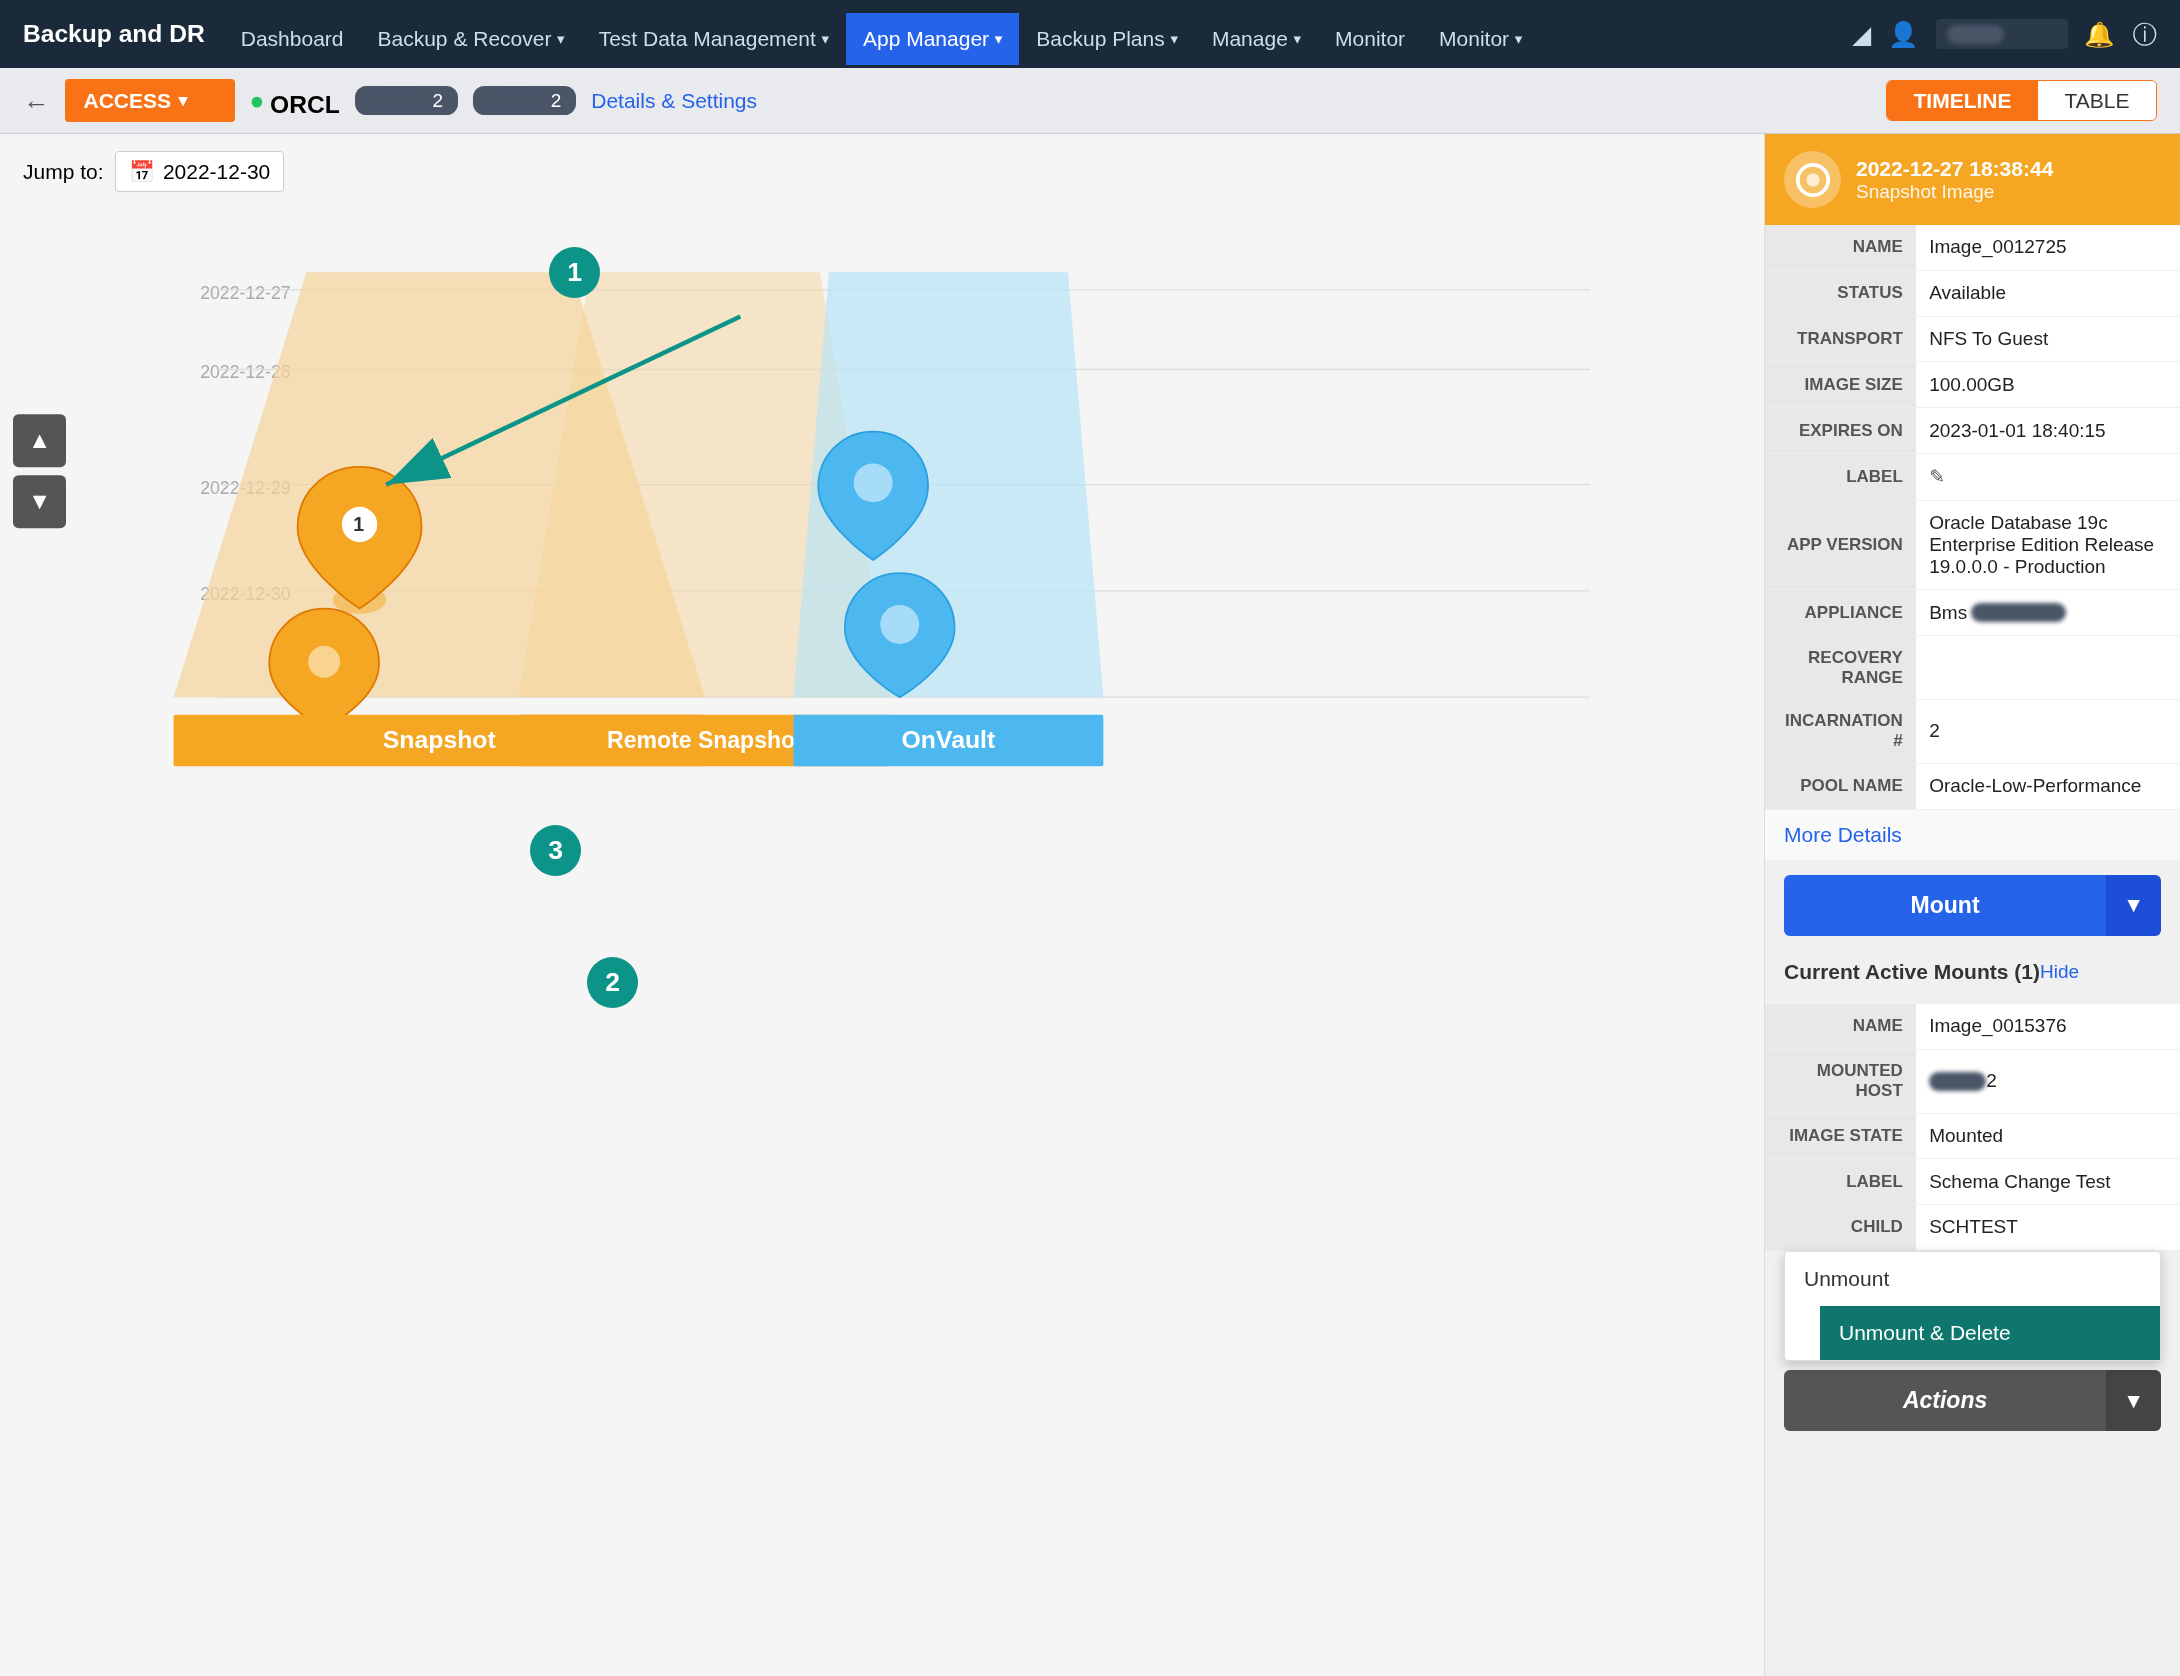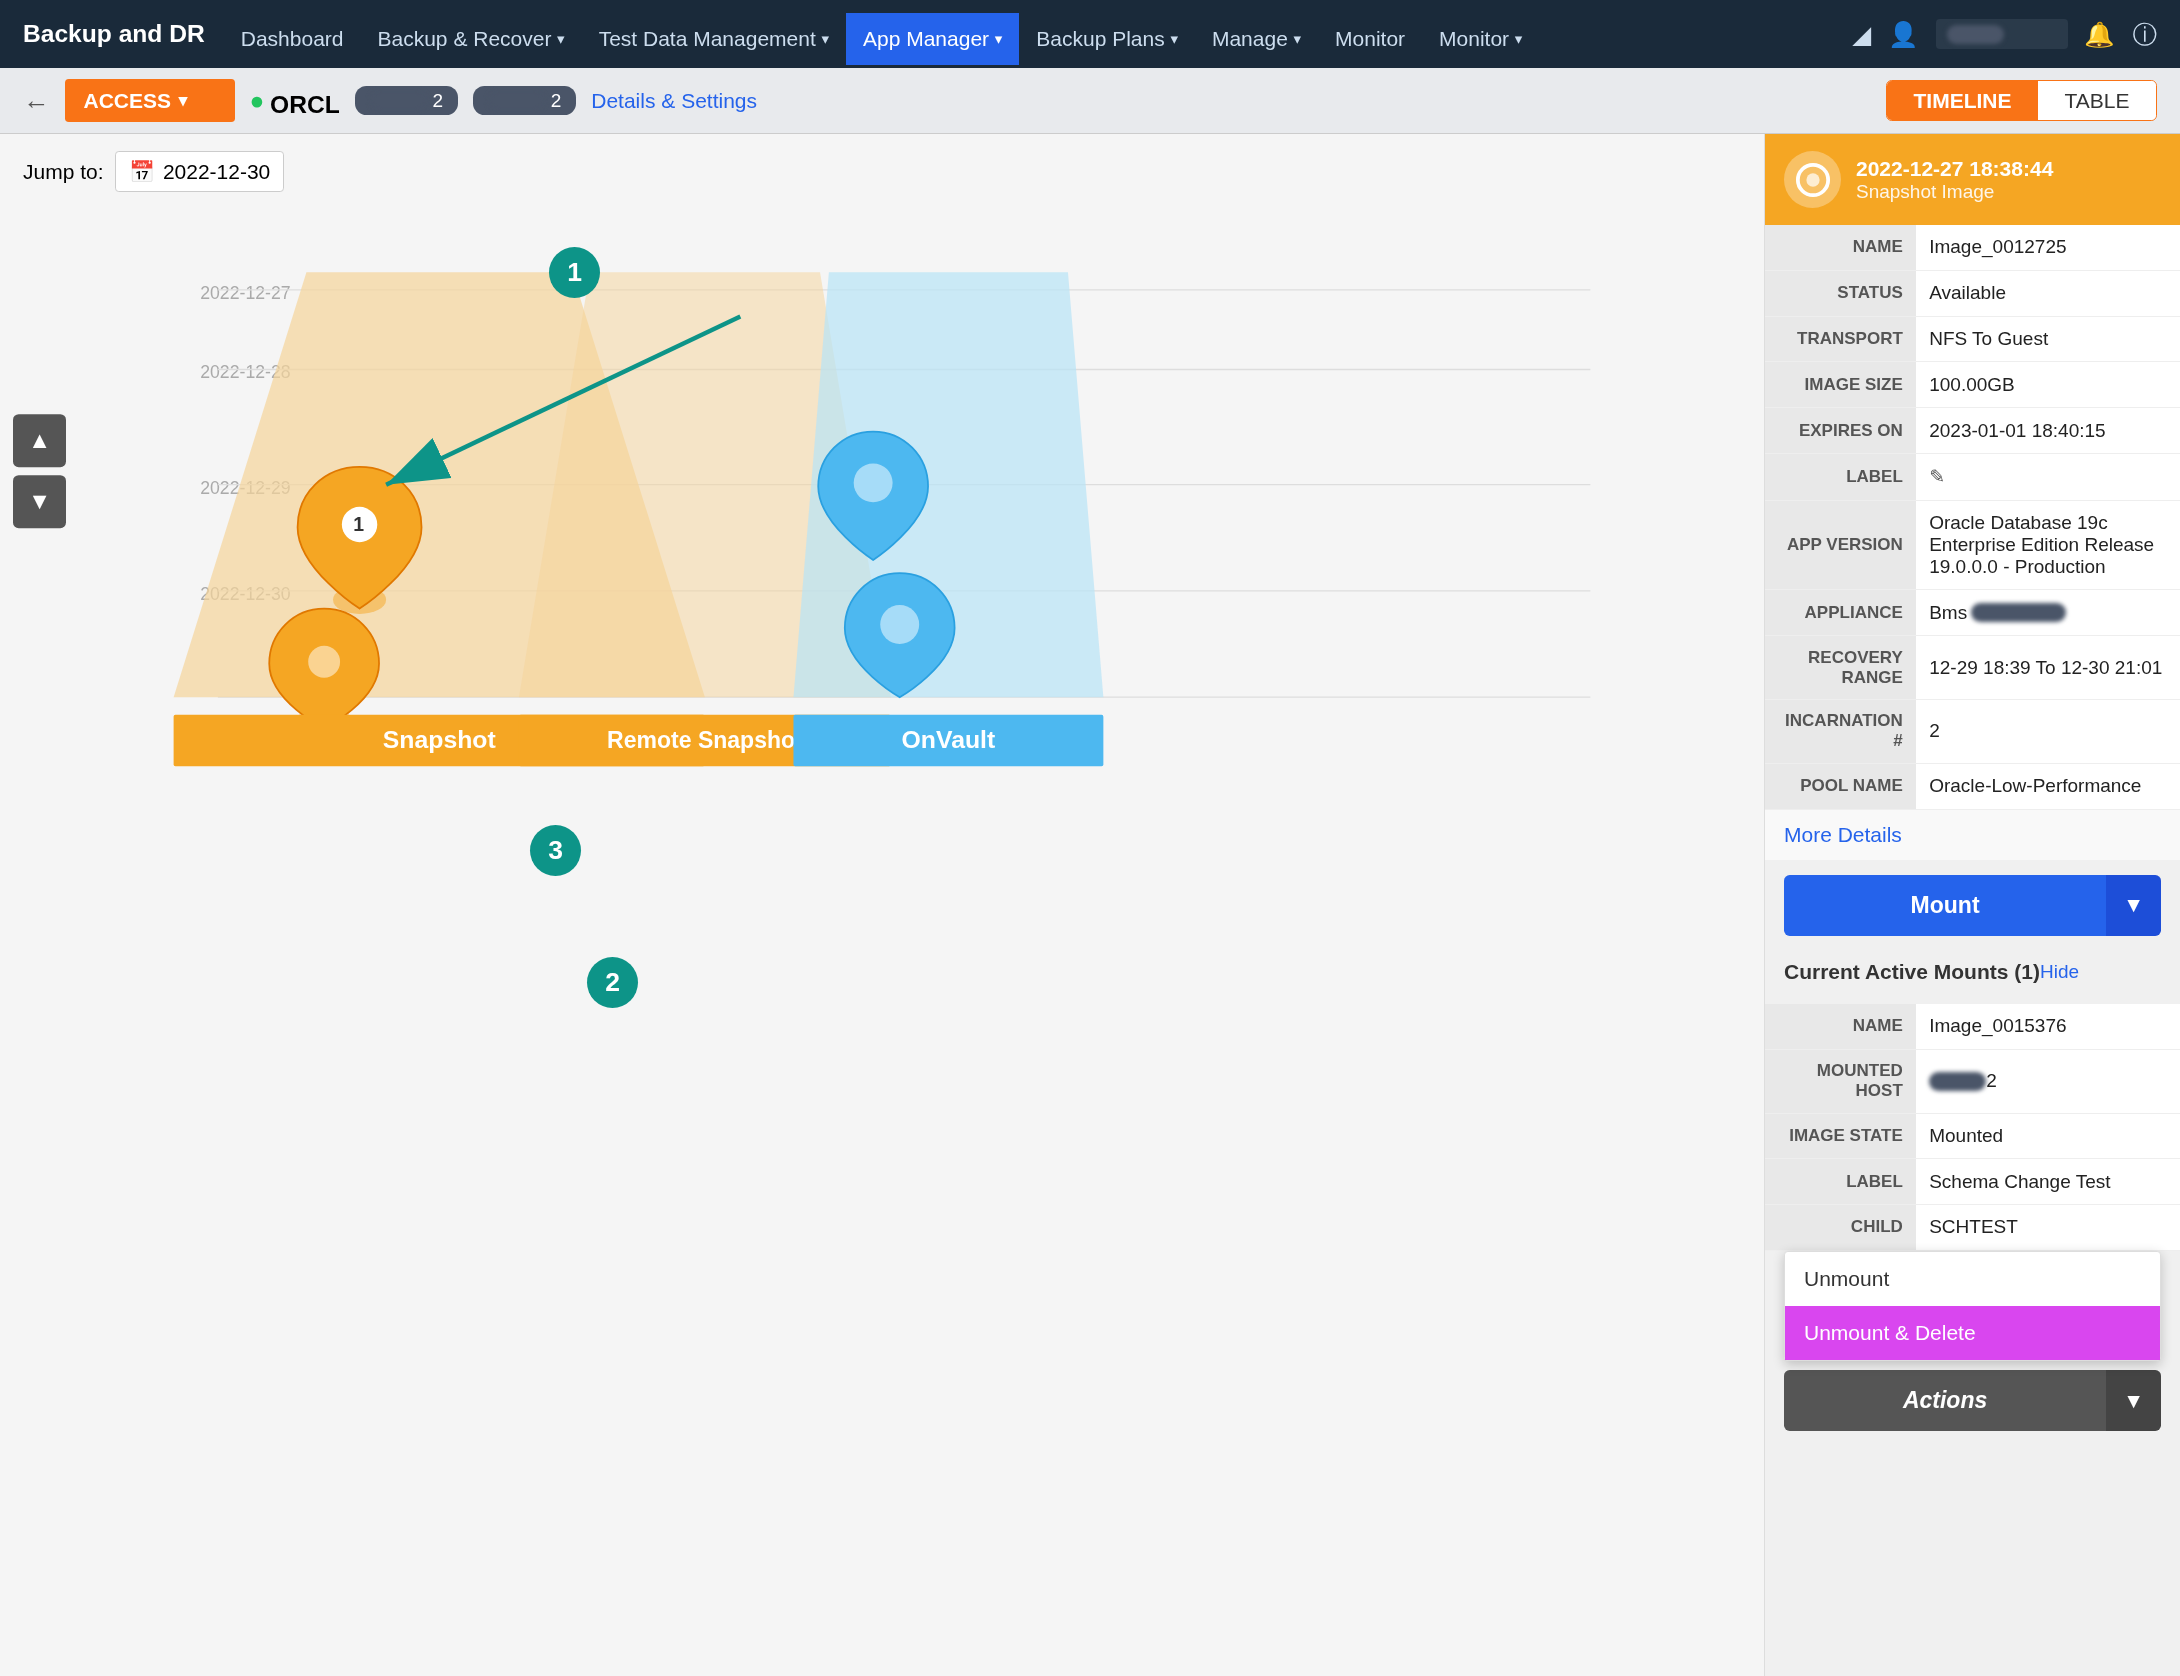--- a/index.html
+++ b/index.html
@@ -309,21 +309,21 @@
       margin-bottom: 10px;
     }
     .active-mounts-title { font-size: 21px; font-weight: bold; color: #333; }
     .hide-link { color: #2563eb; font-size: 19px; cursor: pointer; }
     .unmount-item {
       padding: 15px 19px;
       font-size: 21px;
       cursor: pointer;
       color: #333;
     }
-    .unmount-item.active { background: #d946ef; color: white; }
+    .unmount-item.active { background: #0f766e; color: white; margin-left: 35px; }
 
     
     .actions-section {
       padding: 9.5px 19px;
       background: #f0f0f0;
     }
     .actions-btn-group {
       display: flex;
       border-radius: 5.7px;
       overflow: hidden;
@@ -575,21 +575,20 @@
         <div class="detail-val">Oracle Database 19c Enterprise Edition Release 19.0.0.0 - Production</div>
       </div>
       <div class="detail-row">
         <div class="detail-key">APPLIANCE</div>
         <div class="detail-val">
           Bms<span class="redacted" style="min-width:95px;height:19px;margin-left:3.8px;"></span>
         </div>
       </div>
       <div class="detail-row">
         <div class="detail-key">RECOVERY RANGE</div>
-        <div class="detail-val">12-29 18:39 To 12-30 21:01</div>
       </div>
       <div class="detail-row">
         <div class="detail-key">INCARNATION #</div>
         <div class="detail-val">2</div>
       </div>
       <div class="detail-row">
         <div class="detail-key">POOL NAME</div>
         <div class="detail-val">Oracle-Low-Performance</div>
       </div>
     </div>

